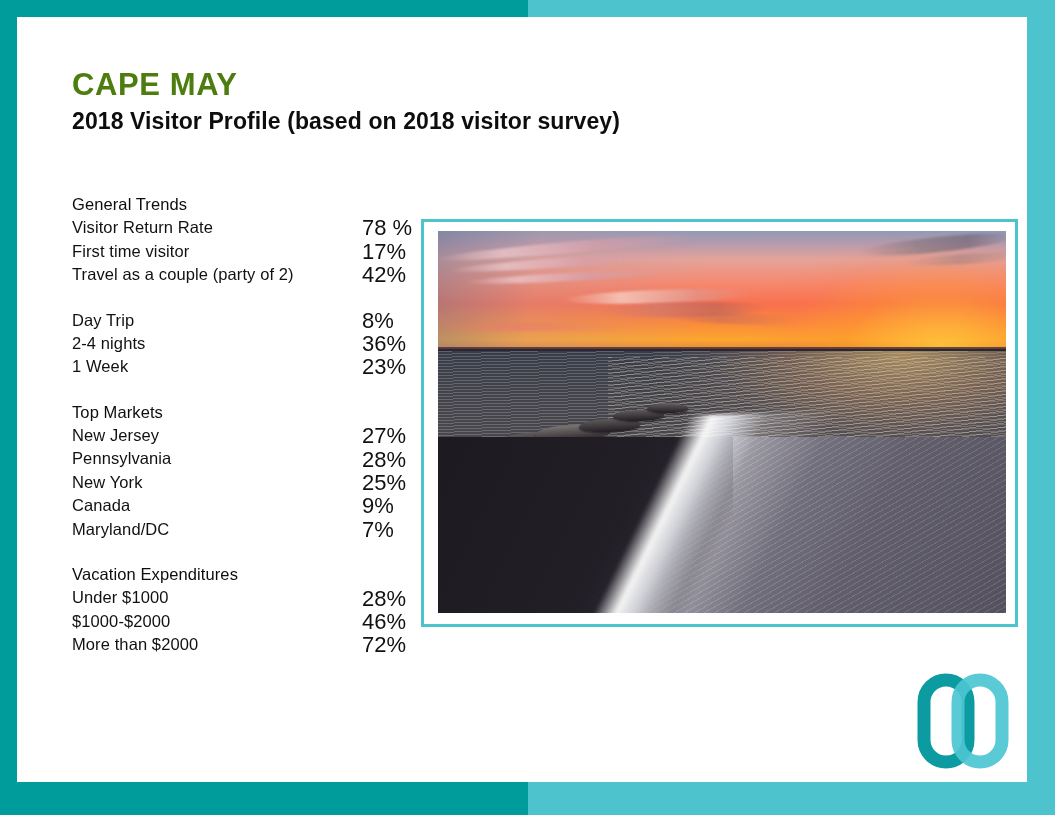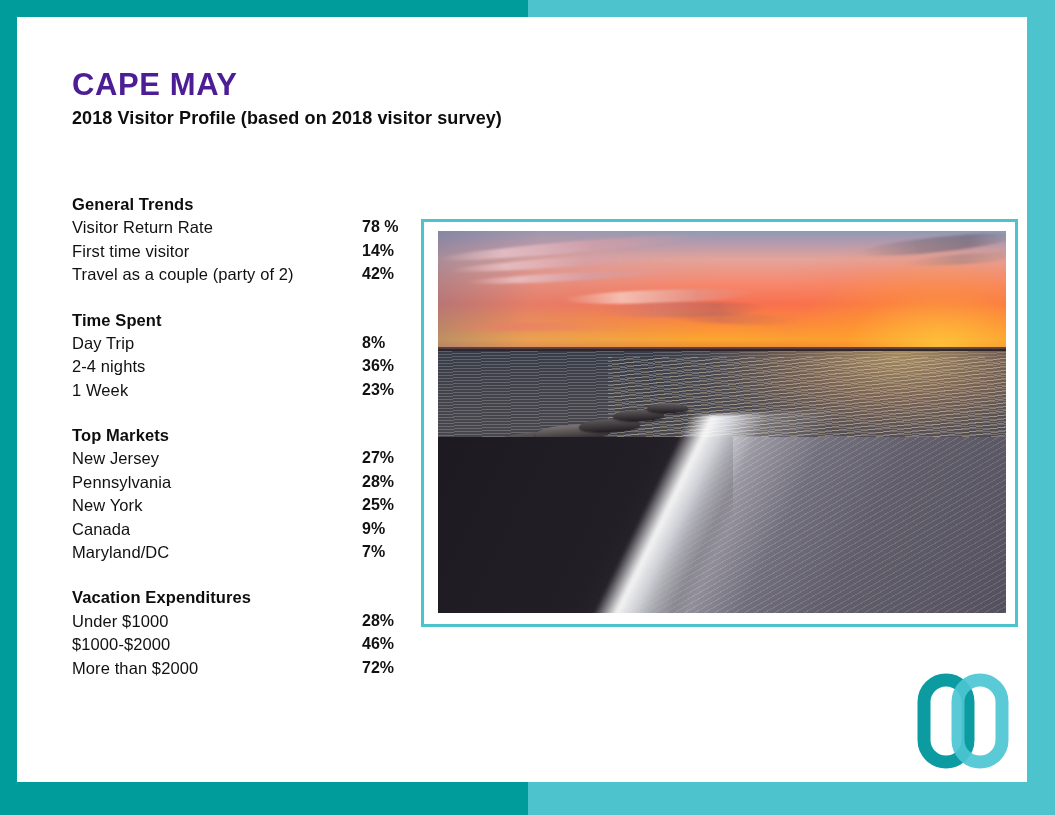--- a/index.html
+++ b/index.html
@@ -44,70 +44,69 @@
   #title-block {
     position: absolute;
     left: 72px;
     top: 68px;
     width: 800px;
   }
   #page-title {
     font-size: 31px;
     font-weight: bold;
     letter-spacing: 0.6px;
-    color: #4c1d95;
+    color: #4d7c0f;
     line-height: 1.12;
     margin: 0;
   }
   #page-subtitle {
-    font-size: 18px;
+    font-size: 23px;
     font-weight: bold;
     color: #0d0d0d;
     line-height: 1.2;
     margin: 5px 0 0 0;
     letter-spacing: 0.1px;
   }
 
   
   #stats {
     position: absolute;
     left: 72px;
     top: 193px;
     width: 340px;
   }
   .stat-section { margin-bottom: 22px; }
   .stat-section:last-child { margin-bottom: 0; }
   .section-heading {
     font-size: 16.5px;
-    font-weight: bold;
+    font-weight: normal;
     color: #0d0d0d;
     line-height: 1.35;
     margin: 0 0 1px 0;
     letter-spacing: 0.1px;
   }
   .stat-row {
     display: flex;
     align-items: baseline;
     line-height: 1.42;
   }
   .stat-label {
     font-size: 16.5px;
     color: #111111;
     white-space: nowrap;
     letter-spacing: 0.1px;
   }
   .stat-value {
     position: absolute;
     left: 290px;
-    font-size: 16px;
+    font-size: 22px;
     color: #111111;
     white-space: nowrap;
-    font-weight: bold;
-  }
-  .stat-row { position: relative; }
+  }
+  .stat-row { position: relative; align-items: center; }
 
   
   #photo-frame {
     position: absolute;
     left: 421px;
     top: 219px;
     width: 597px;
     height: 408px;
     border: 3px solid #4cc3cd;
     box-sizing: border-box;
@@ -372,29 +371,28 @@
 
   <div id="stats">
       <div class="stat-section">
         <div class="section-heading">General Trends</div>
         <div class="stat-row">
           <span class="stat-label">Visitor Return Rate</span>
           <span class="stat-value">78 %</span>
         </div>
         <div class="stat-row">
           <span class="stat-label">First time visitor</span>
-          <span class="stat-value">14%</span>
+          <span class="stat-value">17%</span>
         </div>
         <div class="stat-row">
           <span class="stat-label">Travel as a couple (party of 2)</span>
           <span class="stat-value">42%</span>
         </div>
       </div>
       <div class="stat-section">
-        <div class="section-heading">Time Spent</div>
         <div class="stat-row">
           <span class="stat-label">Day Trip</span>
           <span class="stat-value">8%</span>
         </div>
         <div class="stat-row">
           <span class="stat-label">2-4 nights</span>
           <span class="stat-value">36%</span>
         </div>
         <div class="stat-row">
           <span class="stat-label">1 Week</span>

